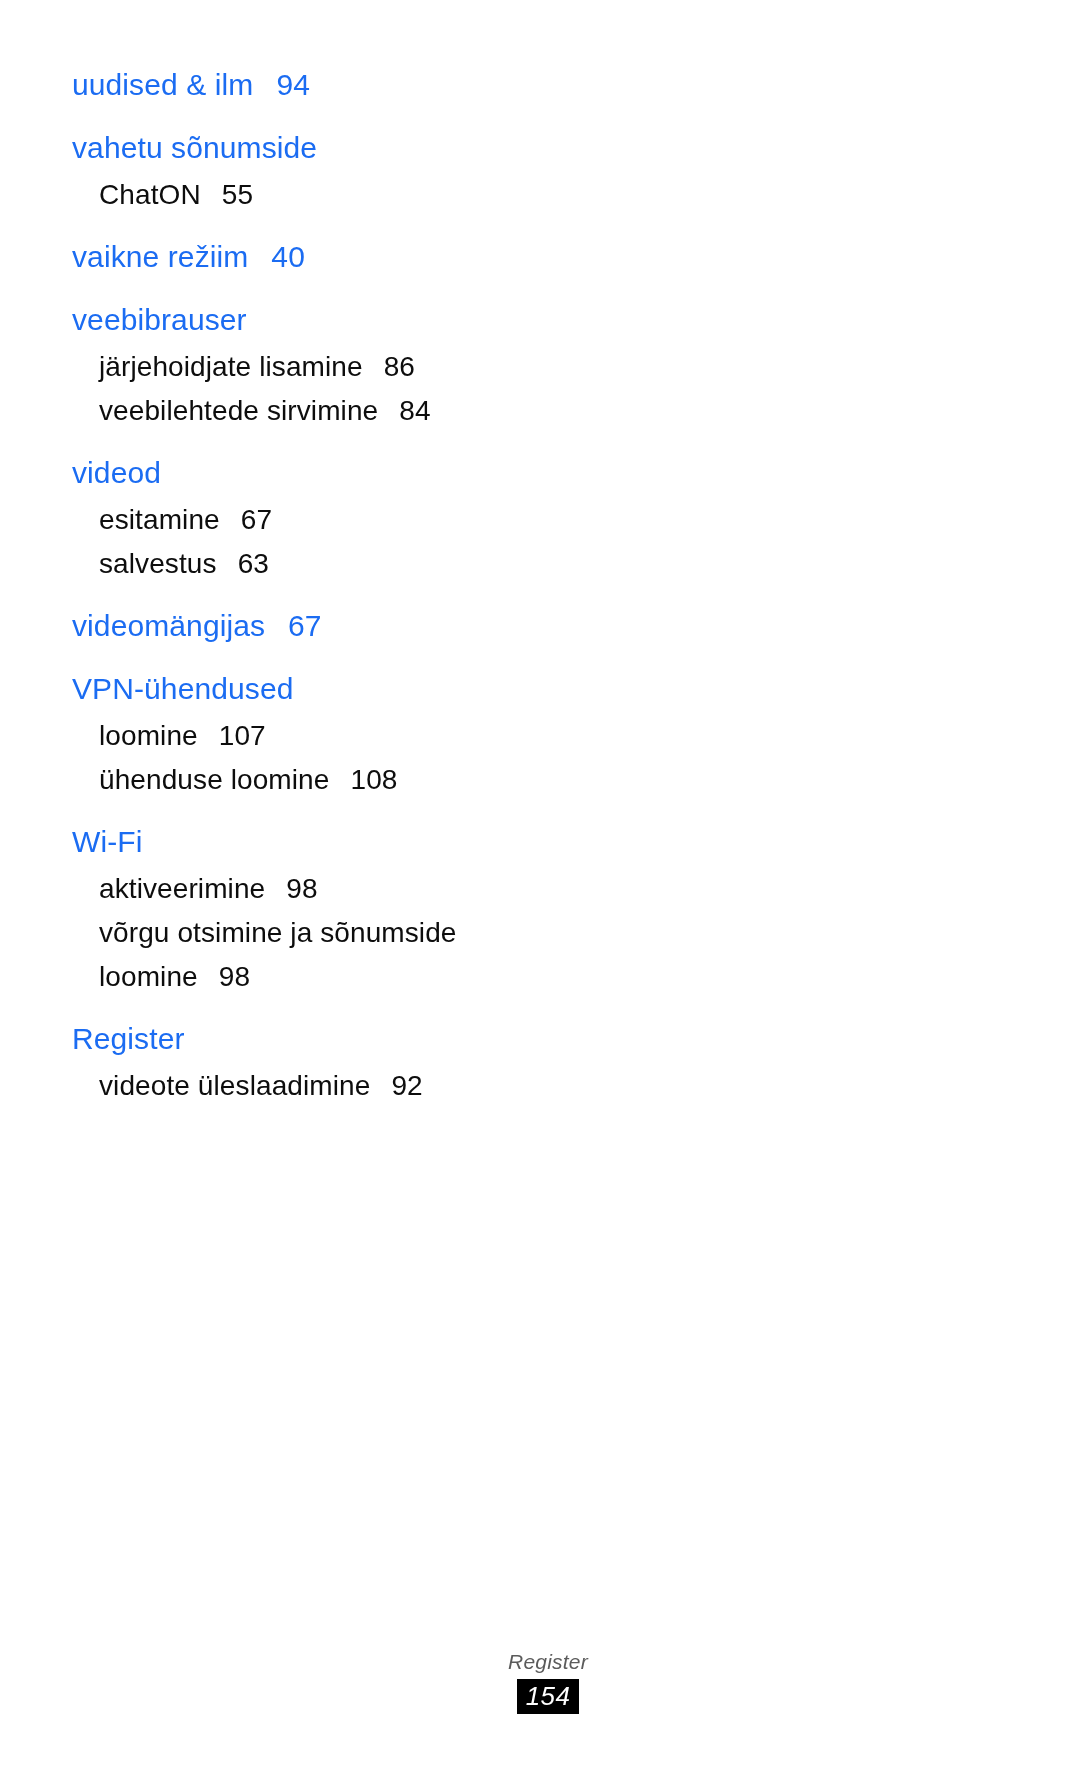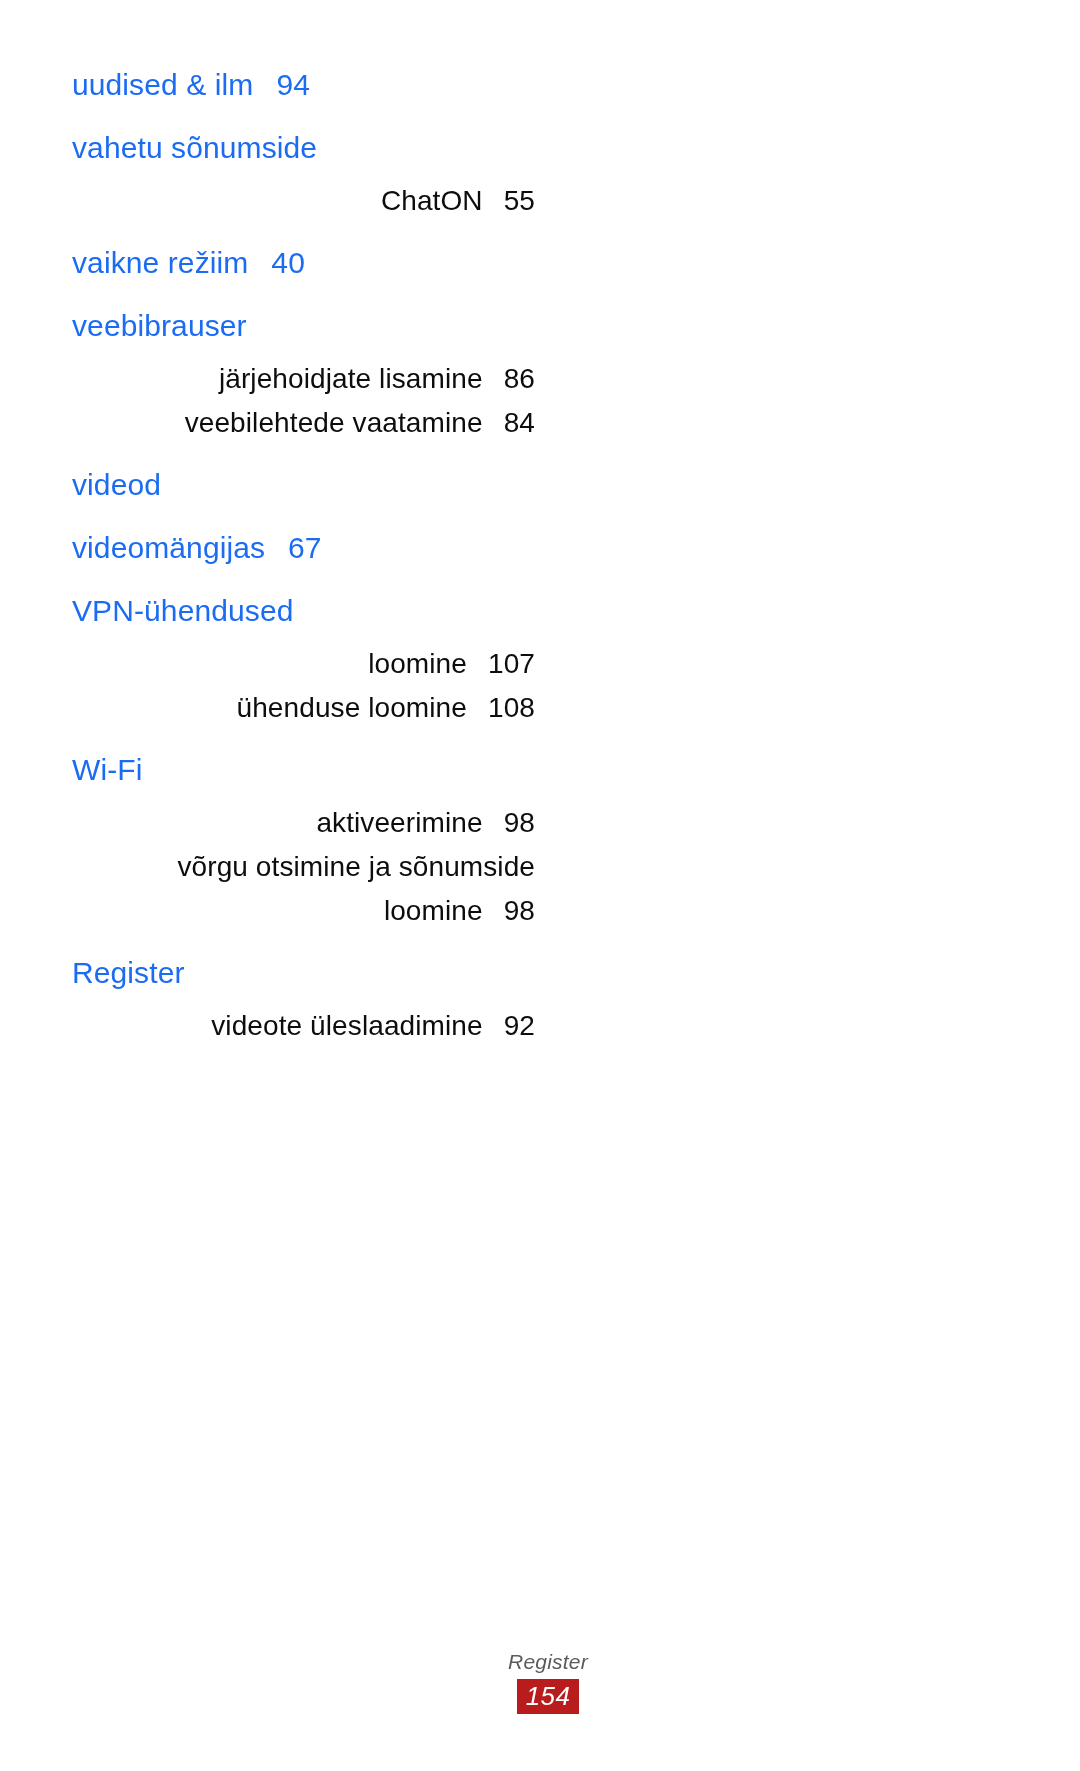--- a/index.html
+++ b/index.html
@@ -46,23 +46,22 @@
     white-space: nowrap;
     letter-spacing: 0.1px;
   }
   .group-heading .pg {
     display: inline-block;
     margin-left: 23px;
   }
 
   .sub-list {
     list-style: none;
-    margin: 8px;
+    margin: 2px;
     padding: 0;
-    text-align: right;
   }
 
   .sub-entry {
     color: #0d0d0d;
     font-size: 28px;
     line-height: 44px;
     font-weight: 400;
     padding-left: 25px;
     max-width: 430px;
     letter-spacing: 0.1px;
@@ -92,21 +91,21 @@
     font-family: "Liberation Sans", sans-serif;
     font-style: italic;
     font-size: 21px;
     line-height: 26px;
     color: #5b5b5b;
     letter-spacing: 0.2px;
   }
   .footer-badge {
     display: inline-block;
     margin-top: 4px;
-    background: #b91c1c;
+    background: #000000;
     color: #ffffff;
     font-family: "Liberation Sans", sans-serif;
     font-style: italic;
     font-size: 26px;
     line-height: 32px;
     font-weight: 400;
     padding: 1px 9px 2px 9px;
     letter-spacing: 0.4px;
   }
 </style>
@@ -124,25 +123,29 @@
           <li class="sub-entry"><span>ChatON</span><span class="pg">55</span></li>
         </ul>
       </li>
       <li class="index-group">
         <div class="group-heading"><span>vaikne režiim</span><span class="pg">40</span></div>
       </li>
       <li class="index-group">
         <div class="group-heading"><span>veebibrauser</span></div>
         <ul class="sub-list">
           <li class="sub-entry"><span>järjehoidjate lisamine</span><span class="pg">86</span></li>
-          <li class="sub-entry"><span>veebilehtede vaatamine</span><span class="pg">84</span></li>
+          <li class="sub-entry"><span>veebilehtede sirvimine</span><span class="pg">84</span></li>
         </ul>
       </li>
       <li class="index-group">
         <div class="group-heading"><span>videod</span></div>
+        <ul class="sub-list">
+          <li class="sub-entry"><span>esitamine</span><span class="pg">67</span></li>
+          <li class="sub-entry"><span>salvestus</span><span class="pg">63</span></li>
+        </ul>
       </li>
       <li class="index-group">
         <div class="group-heading"><span>videomängijas</span><span class="pg">67</span></div>
       </li>
       <li class="index-group">
         <div class="group-heading"><span>VPN-ühendused</span></div>
         <ul class="sub-list">
           <li class="sub-entry"><span>loomine</span><span class="pg">107</span></li>
           <li class="sub-entry"><span>ühenduse loomine</span><span class="pg">108</span></li>
         </ul>

